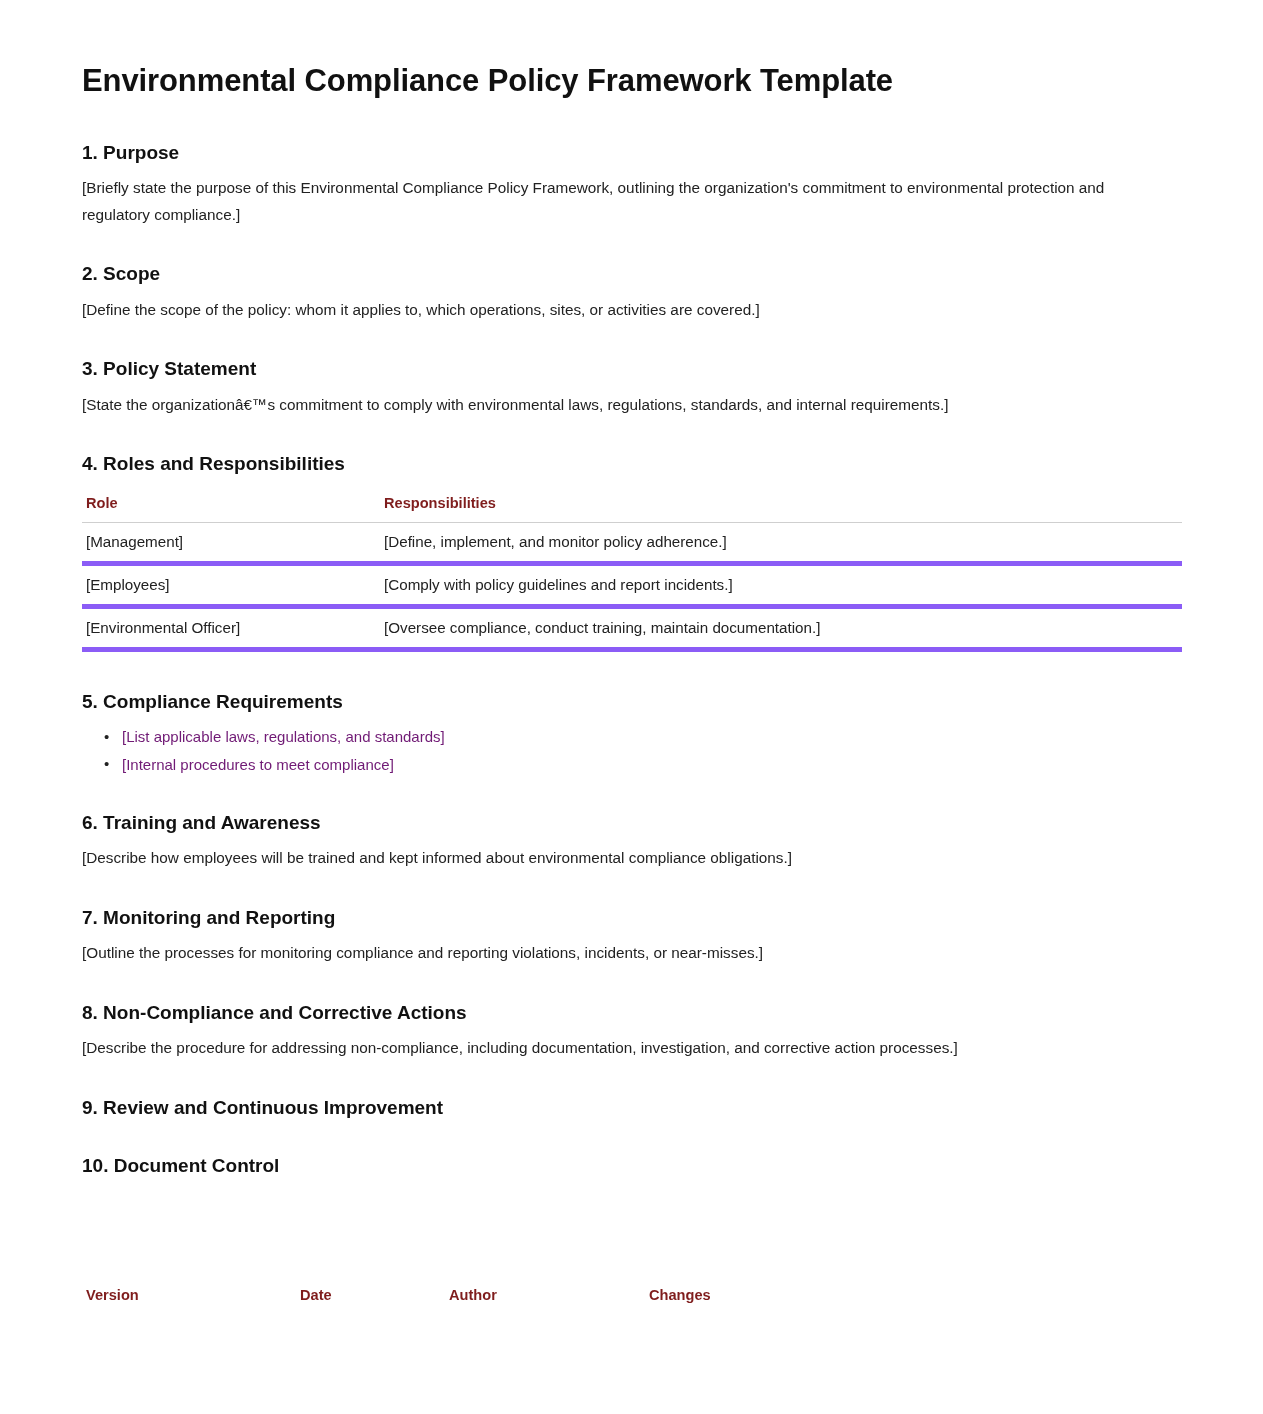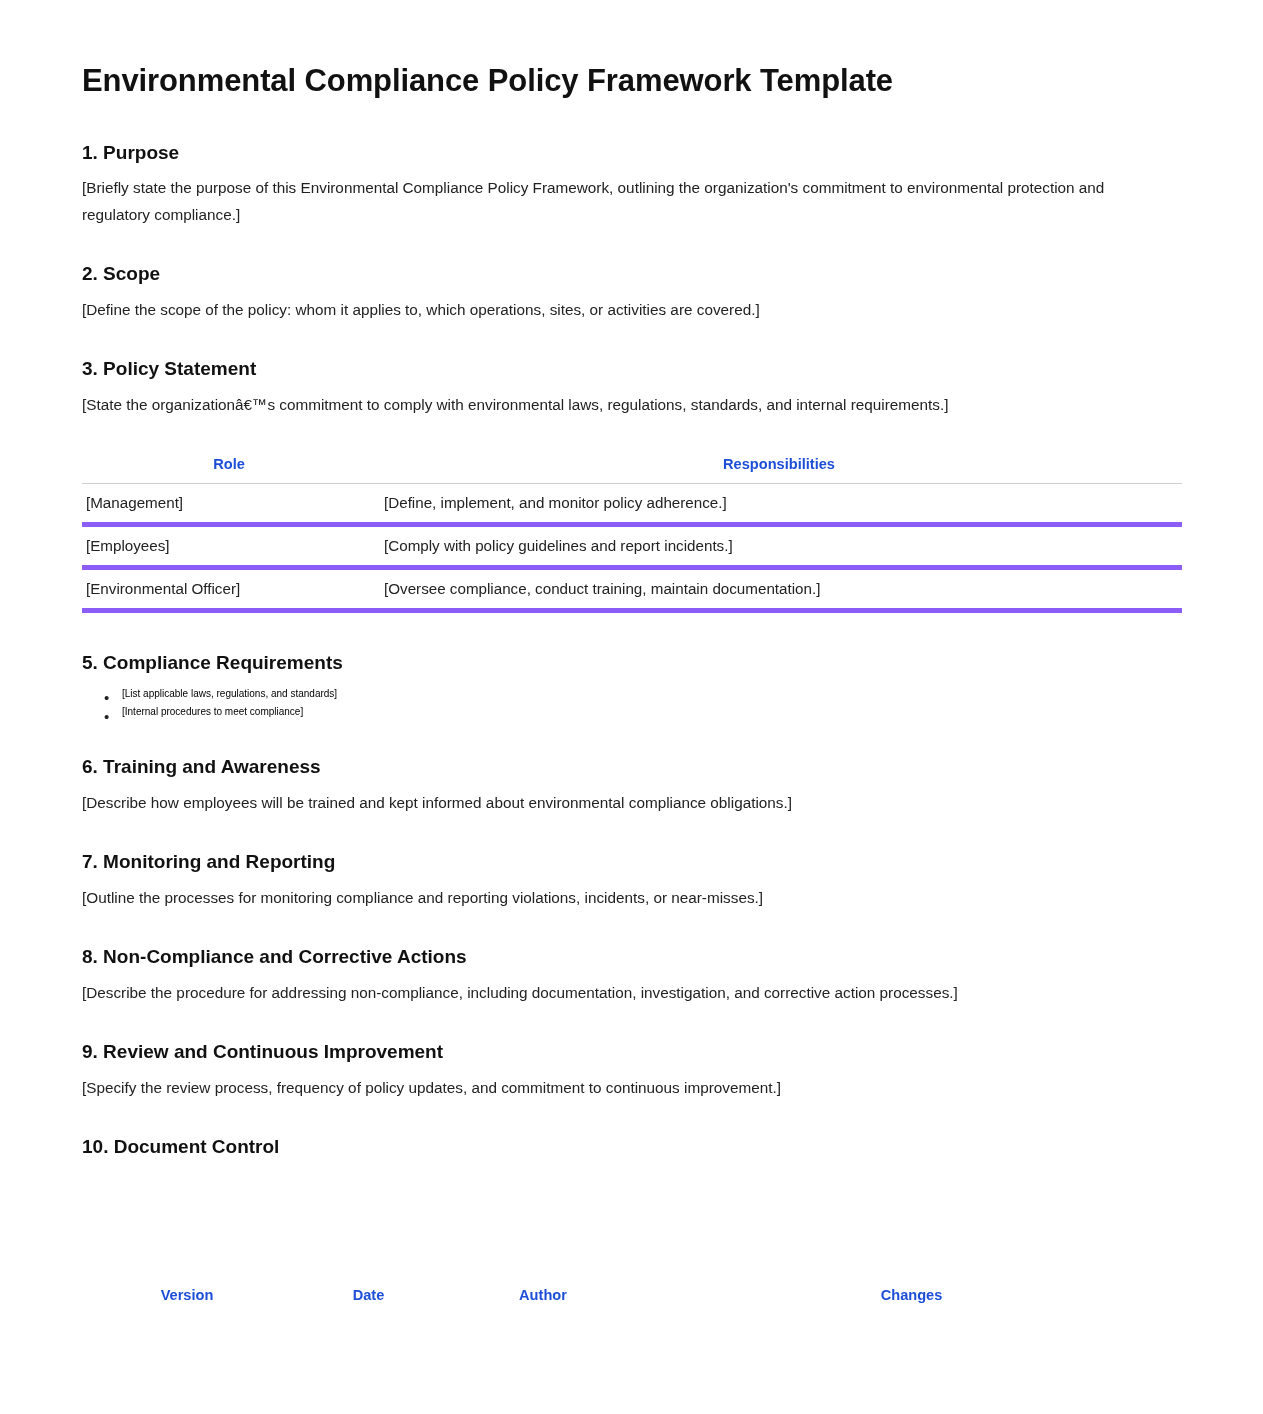--- a/index.html
+++ b/index.html
@@ -58,46 +58,46 @@
     max-width: 1085px;
   }
 
   ul.bullet-list {
     margin: 4px 0 0 0;
     padding-left: 22px;
     list-style: none;
   }
   ul.bullet-list li {
     position: relative;
-    font-size: 10px;
+    font-size: 15px;
     line-height: 1.68;
-    color: #000000;
+    color: #701a75;
     padding-left: 18px;
     margin-bottom: 2px;
   }
   ul.bullet-list li::before {
     content: "\2022";
     position: absolute;
     left: 0;
     top: -0.5px;
     font-size: 15px;
     color: #222222;
   }
 
   table.doc-table {
     border-collapse: collapse;
     width: 1100px;
     margin-top: 14px;
     table-layout: fixed;
   }
   table.doc-table th {
-    text-align: center;
+    text-align: left;
     font-size: 14.6px;
     font-weight: bold;
-    color: #1d4ed8;
+    color: #7f1d1d;
     padding: 4px 8px 11px 4px;
     border-bottom: 1px solid #cfcfcf;
   }
   table.doc-table td {
     text-align: left;
     font-size: 15.2px;
     font-weight: normal;
     color: #222222;
     padding: 10px 8px 11px 4px;
     border-bottom: 5px solid #8b5cf6;
@@ -146,20 +146,21 @@
     <h2 class="section-heading">2. Scope</h2>
     <p class="body-text">[Define the scope of the policy: whom it applies to, which operations, sites, or activities are covered.]</p>
   </div>
 
   <div class="section-block">
     <h2 class="section-heading">3. Policy Statement</h2>
     <p class="body-text">[State the organizationâ€™s commitment to comply with environmental laws, regulations, standards, and internal requirements.]</p>
   </div>
 
   <div class="section-block">
+    <h2 class="section-heading">4. Roles and Responsibilities</h2>
     <table class="doc-table roles-table">
       <colgroup>
         <col class="c-role">
         <col class="c-resp">
       </colgroup>
       <thead>
         <tr>
           <th>Role</th>
           <th>Responsibilities</th>
         </tr>
@@ -199,21 +200,20 @@
     <p class="body-text">[Outline the processes for monitoring compliance and reporting violations, incidents, or near-misses.]</p>
   </div>
 
   <div class="section-block">
     <h2 class="section-heading">8. Non-Compliance and Corrective Actions</h2>
     <p class="body-text">[Describe the procedure for addressing non-compliance, including documentation, investigation, and corrective action processes.]</p>
   </div>
 
   <div class="section-block">
     <h2 class="section-heading">9. Review and Continuous Improvement</h2>
-    <p class="body-text">[Specify the review process, frequency of policy updates, and commitment to continuous improvement.]</p>
   </div>
 
   <div class="section-block">
     <h2 class="section-heading">10. Document Control</h2>
   </div>
 
   <div class="clip-zone">
     <table class="doc-table control-table">
       <colgroup>
         <col class="c-version">

